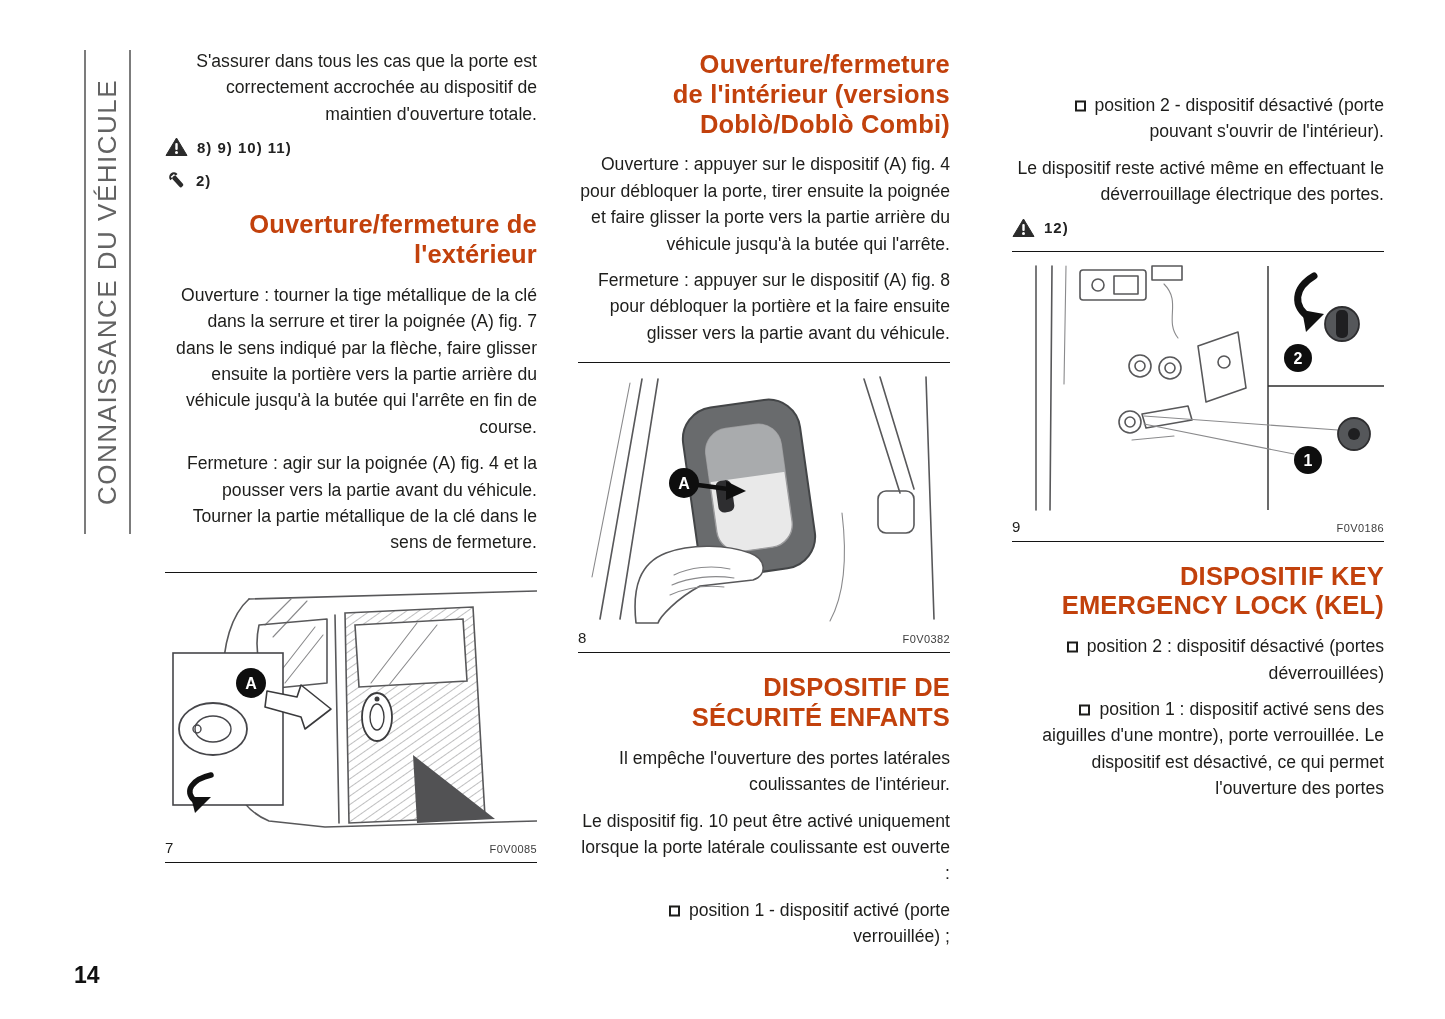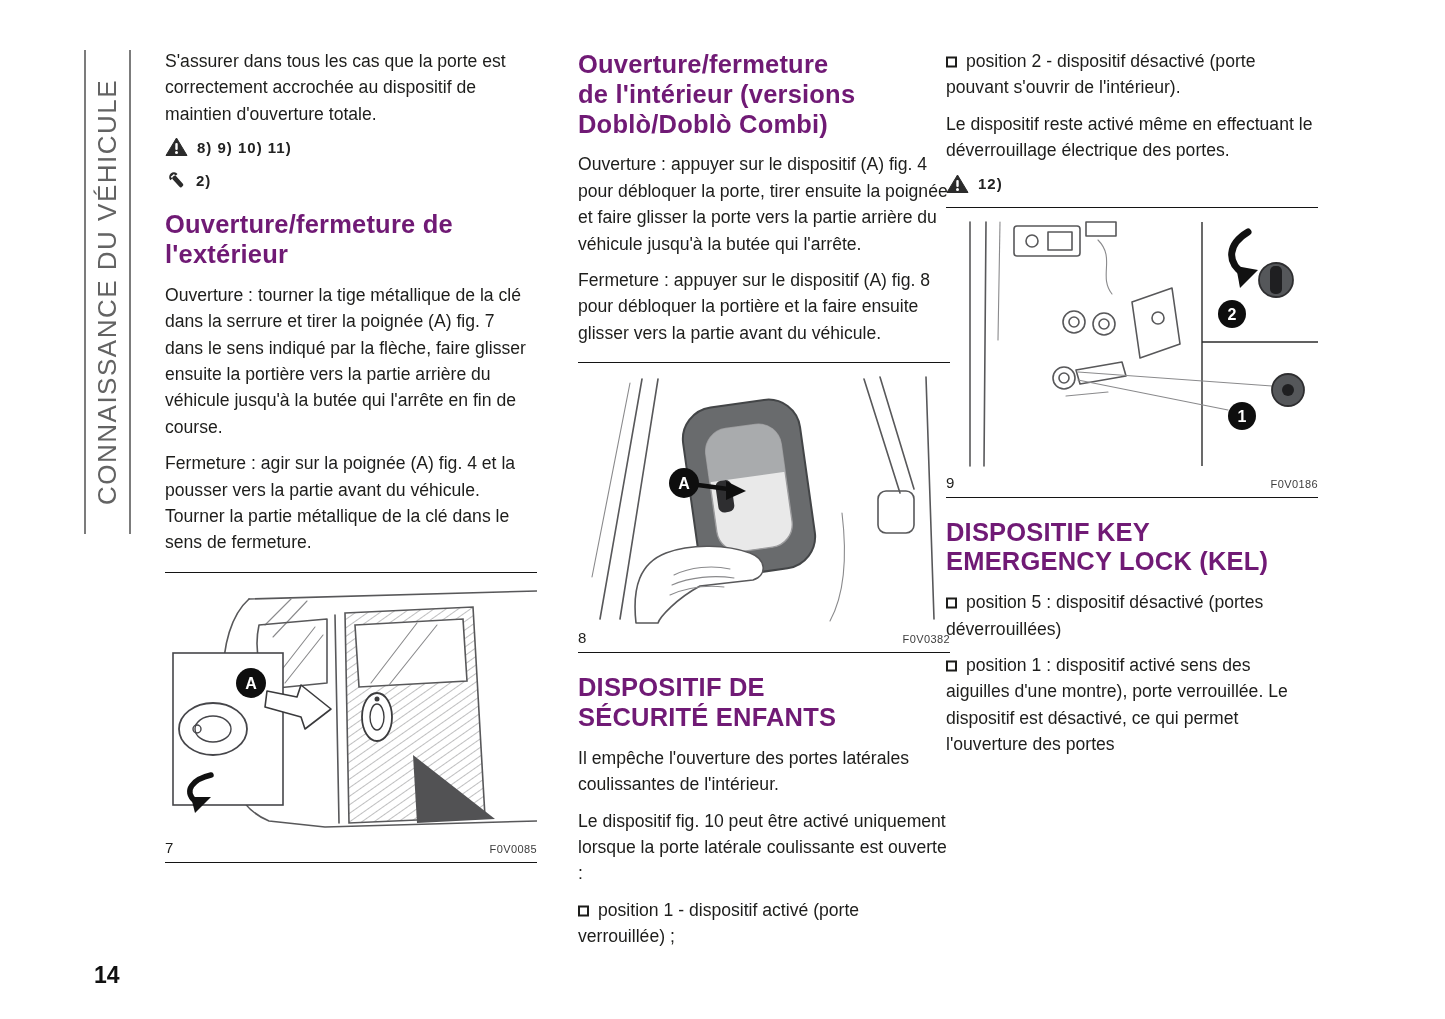--- a/index.html
+++ b/index.html
@@ -9,28 +9,28 @@
     font-family:"Liberation Sans","DejaVu Sans",sans-serif; color:#1d1d1b; overflow:hidden;
   }
   
   .sidebar { position:absolute; left:84px; top:50px; height:484px; display:flex; gap:7px; }
   .vline { width:2px; background:#7c7c7c; }
   .vtext {
     writing-mode:vertical-rl; transform:rotate(180deg);
     font-size:26px; letter-spacing:1.5px; color:#636363;
     display:flex; align-items:center; justify-content:center; line-height:1.1;
   }
-  .pagenum { position:absolute; left:74px; top:962px; font-size:23px; font-weight:bold; color:#111;margin-left:20px; }
-
-  .col { position:absolute; top:48px; width:372px; }
-  .col1 { left:165px; } .col2 { left:578px; } .col3 { left:946px; }
+  .pagenum { position:absolute; left:74px; top:962px; font-size:23px; font-weight:bold; color:#111; }
+
+  .col { position:absolute; top:48px; width:372px;text-align:right; }
+  .col1 { left:165px; } .col2 { left:578px; } .col3 { left:1012px;margin-top:44px; }
 
   p.body { font-size:17.6px; line-height:1.5; margin:0 0 10px; }
   h2 {
-    font-size:25.5px; line-height:1.17; font-weight:bold; color:#701a75;
+    font-size:25.5px; line-height:1.17; font-weight:bold; color:#c2410c;
     white-space:pre-line; margin:20px 0 12px; letter-spacing:0.2px;
   }
   h2.first { margin-top:2px; }
 
   .refline { display:flex; align-items:center; gap:9px; margin:4px 0 13px; }
   .refline svg { flex:none; display:block; }
   .refs { font-size:15px; font-weight:bold; letter-spacing:1px; color:#222; }
 
   p.bullet { font-size:17.6px; line-height:1.5; margin:0 0 10px; }
   .sq {
@@ -251,17 +251,17 @@
         <text class="callout-txt" x="296" y="204" text-anchor="middle">1</text>
       </svg>
       <figcaption>
         <span class="fig-num">9</span>
         <span class="fig-code">F0V0186</span>
       </figcaption>
     </figure>
 
     <h2>DISPOSITIF KEY
 EMERGENCY LOCK (KEL)</h2>
-    <p class="bullet"><span class="sq"></span><span>position 5 : dispositif désactivé (portes déverrouillées)</span></p>
+    <p class="bullet"><span class="sq"></span><span>position 2 : dispositif désactivé (portes déverrouillées)</span></p>
     <p class="bullet"><span class="sq"></span><span>position 1 : dispositif activé sens des aiguilles d'une montre), porte verrouillée. Le dispositif est désactivé, ce qui permet l'ouverture des portes</span></p>
   </section>
 
 </div>
 
 </body></html>

